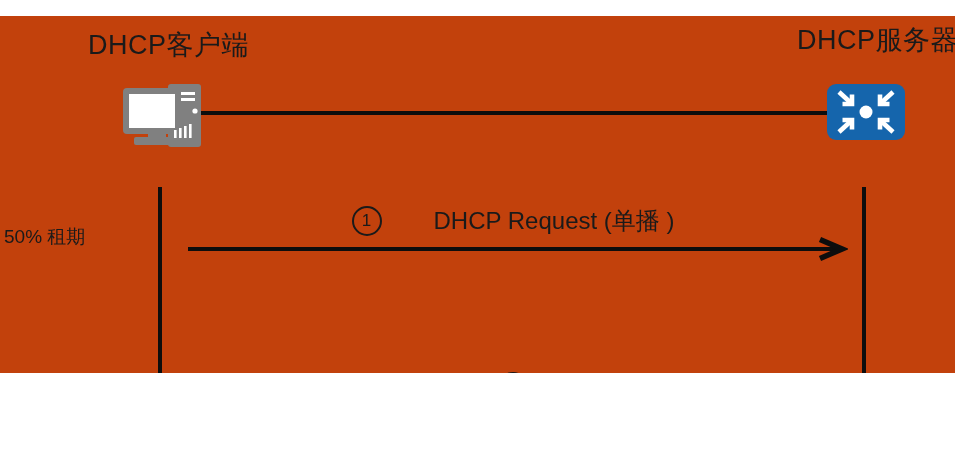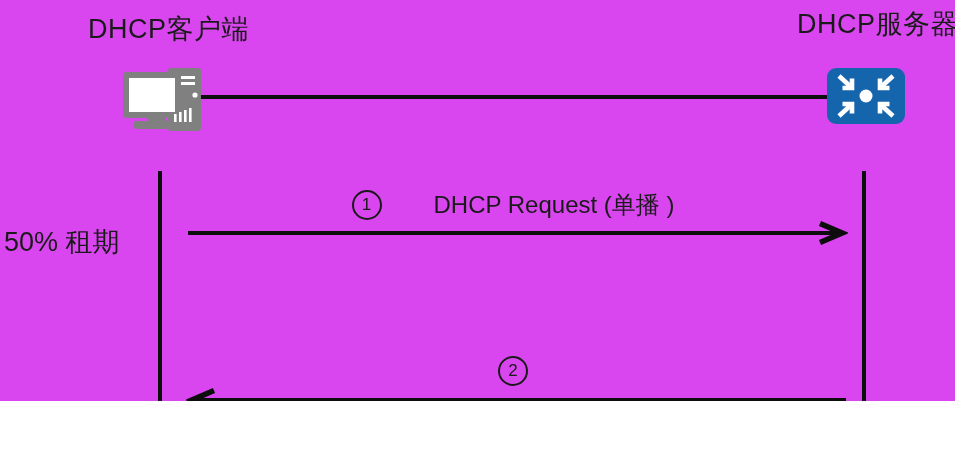--- a/index.html
+++ b/index.html
@@ -1,23 +1,24 @@
 <!DOCTYPE html>
 <html><head>
 <meta charset="utf-8">
 <style>
   html, body { margin: 0; padding: 0; background: #ffffff; }
   .canvas {
     position: relative;
     width: 955px;
-    height: 401px;
-    background: #d946ef;
+    height: 357px;
+    background: #c2410c;
     overflow: hidden;
     font-family: "Liberation Sans", "DejaVu Sans", sans-serif;
     color: #1a1a1a;
+    margin-top: 16px;
   }
   .title {
     position: absolute;
     font-size: 27px;
     font-weight: 500;
     letter-spacing: 0.5px;
     white-space: nowrap;
   }
   .title.client { left: 88px; top: 11px; }
   .title.server { left: 797px; top: 6px; }
@@ -35,22 +36,22 @@
     position: absolute;
     top: 171px;
     width: 4px; height: 304px;
     background: #0d0d0d;
   }
   .lifeline.left  { left: 158px; }
   .lifeline.right { left: 862px; }
 
   .side-label {
     position: absolute;
-    left: 4px; top: 224px;
-    font-size: 27px;
+    left: 4px; top: 208px;
+    font-size: 19px;
     font-weight: 500;
     white-space: nowrap;
   }
 
   .msg-row {
     position: absolute;
     left: 160px;
     width: 706px;
     display: flex;
     align-items: center;

